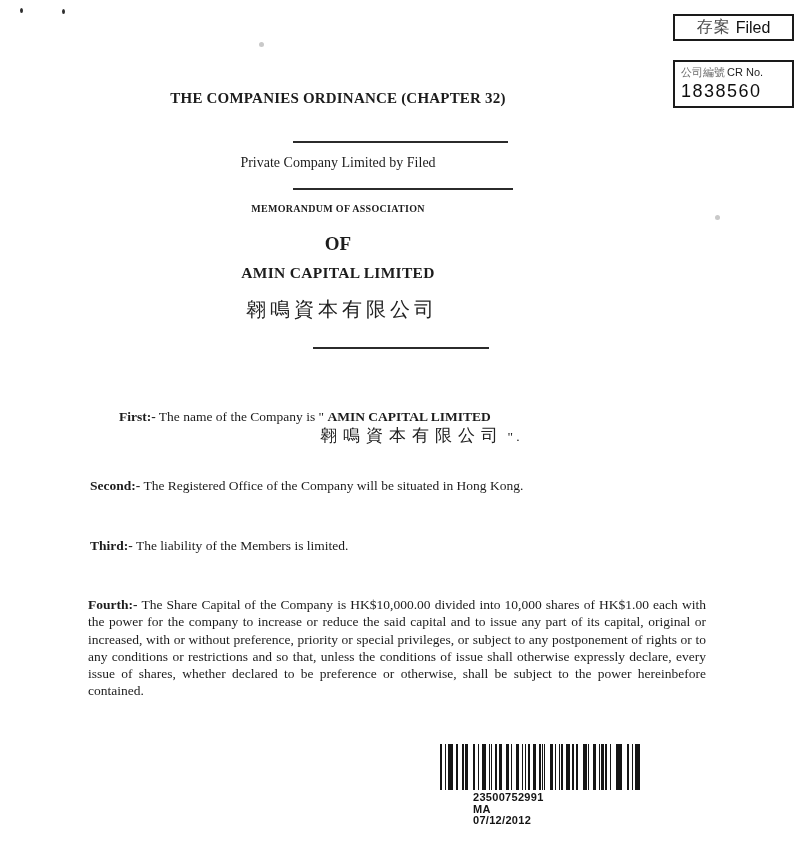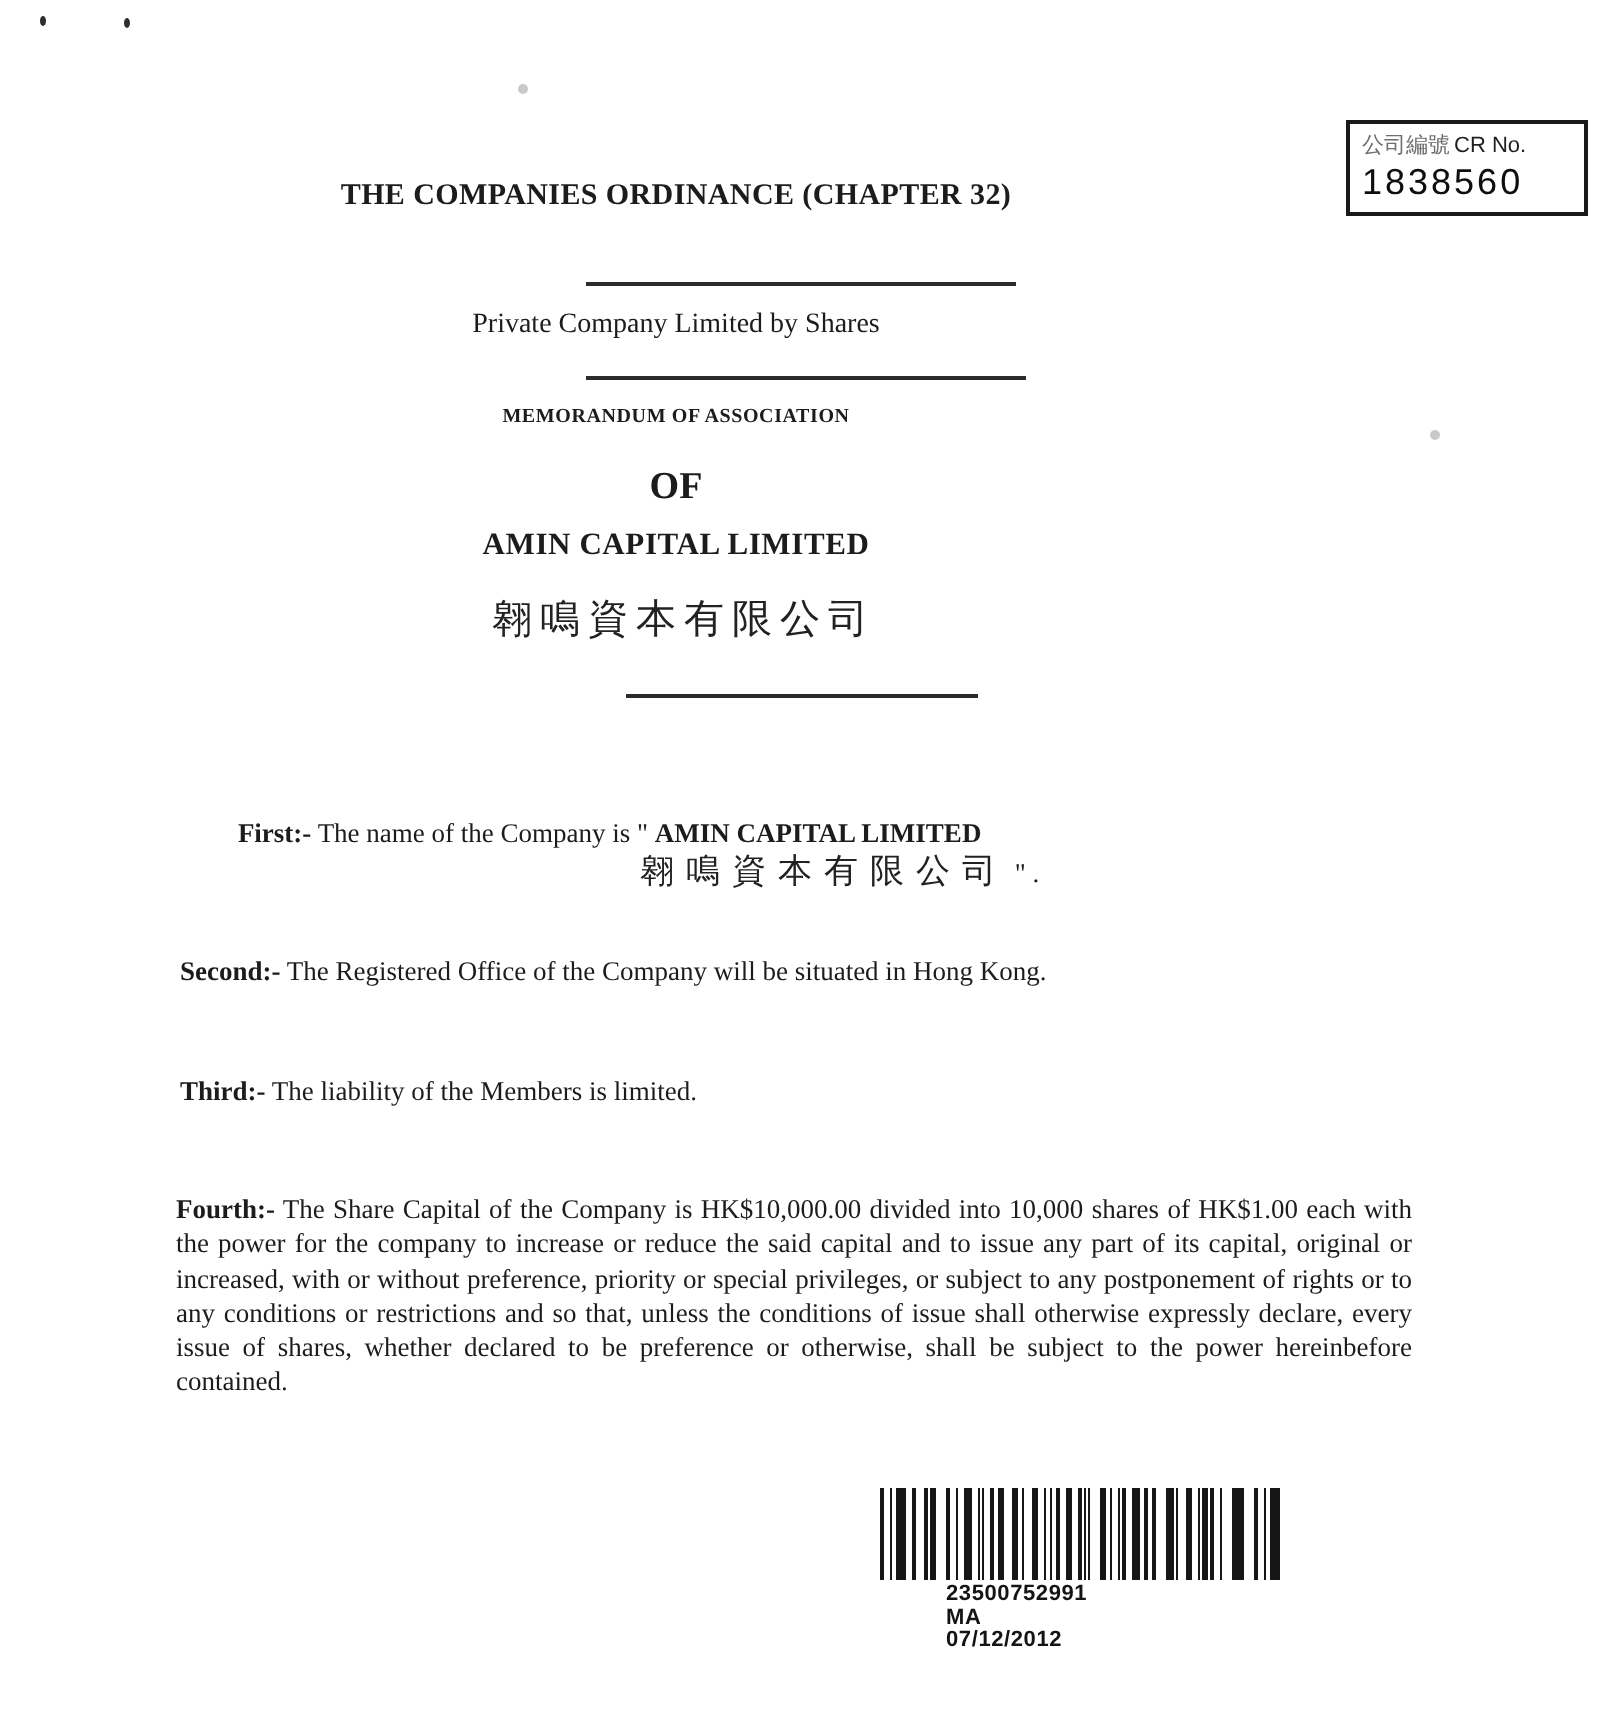--- a/index.html
+++ b/index.html
@@ -64,32 +64,36 @@
 </head>
 <body>
 
 <div class="page">
 
   <span class="speck speck-dark" style="left:20px;  top:8px;"></span>
   <span class="speck speck-dark" style="left:62px;  top:9px;"></span>
   <span class="speck speck-light" style="left:259px; top:42px;"></span>
   <span class="speck speck-light" style="left:715px; top:215px;"></span>
 
+  <div class="stamp stamp-filed">
+    <span class="zh">存案</span>
+    <span class="en">Filed</span>
+  </div>
 
   <div class="stamp stamp-cr">
     <div class="cr-label">
       <span class="zh">公司編號</span><span class="en">CR No.</span>
     </div>
     <div class="cr-number">1838560</div>
   </div>
 
   <h1 class="center ordinance-title">THE COMPANIES ORDINANCE (CHAPTER 32)</h1>
 
   <div class="rule rule-1"></div>
-  <div class="center company-type">Private Company Limited by Shares</div>
+  <div class="center company-type">Private Company Limited by Filed</div>
   <div class="rule rule-2"></div>
 
   <h2 class="center memo-title">MEMORANDUM OF ASSOCIATION</h2>
   <div class="center of-label">OF</div>
   <div class="center name-en">AMIN CAPITAL LIMITED</div>
   <div class="center name-zh">翱鳴資本有限公司</div>
   <div class="rule rule-3"></div>
 
   <div class="clause clause-first">
     <div class="line1">

